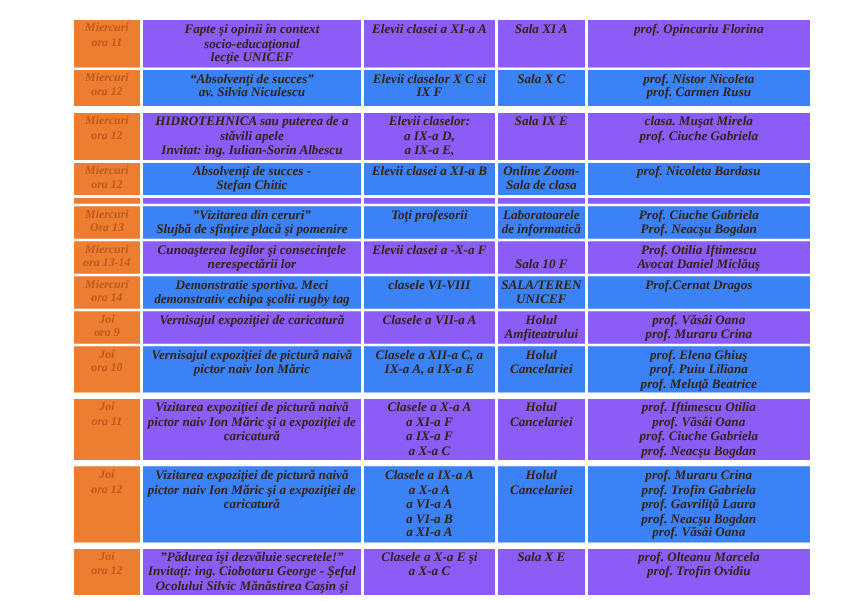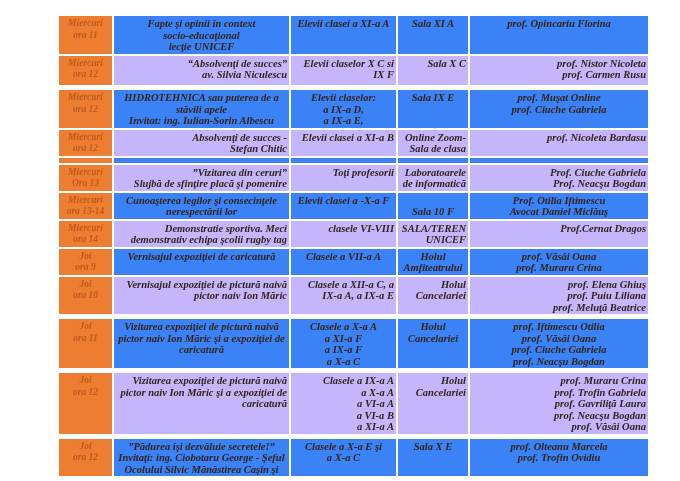--- a/index.html
+++ b/index.html
@@ -40,22 +40,22 @@
     color: #33241a;
     white-space: pre-line;
     padding: 2px 2px 1px 2px;
     overflow: hidden;
   }
   td.time {
     background: #ED7D31;
     color: #BE5A1E;
     font-size: 9.5px;
   }
-  tr.shade-light  td.body { background: #3b82f6; }
-  tr.shade-medium td.body { background: #c4b5fd; text-align: right; }
+  tr.shade-light  td.body { background: #8b5cf6; }
+  tr.shade-medium td.body { background: #3b82f6; }
   tr.gap-after td { border-bottom-width: 5px; }
 
   tr.h36 { height: 36px; }
   tr.h33 { height: 33px; }
   tr.h34 { height: 34px; }
   tr.h24 { height: 24px; }
   tr.h7  { height: 7px;  }
   tr.h21 { height: 21px; }
   tr.h19 { height: 19px; }
   tr.h45 { height: 45px; }
@@ -99,21 +99,21 @@
       <tr class="shade-light h34">
         <td class="time">Miercuri
 ora 12</td>
         <td class="body">HIDROTEHNICA sau puterea de a
 stăvili apele
 Invitat: ing. Iulian-Sorin Albescu</td>
         <td class="body">Elevii claselor:
 a IX-a D,
 a IX-a E,</td>
         <td class="body">Sala IX E</td>
-        <td class="body">prof. Muşat Online
+        <td class="body">clasa. Muşat Mirela
 prof. Ciuche Gabriela</td>
       </tr>
       <tr class="shade-medium h24">
         <td class="time">Miercuri
 ora 12</td>
         <td class="body">Absolvenţi de succes -
 Stefan Chitic</td>
         <td class="body">Elevii clasei a XI-a B</td>
         <td class="body">Online Zoom-
 Sala de clasa</td>

